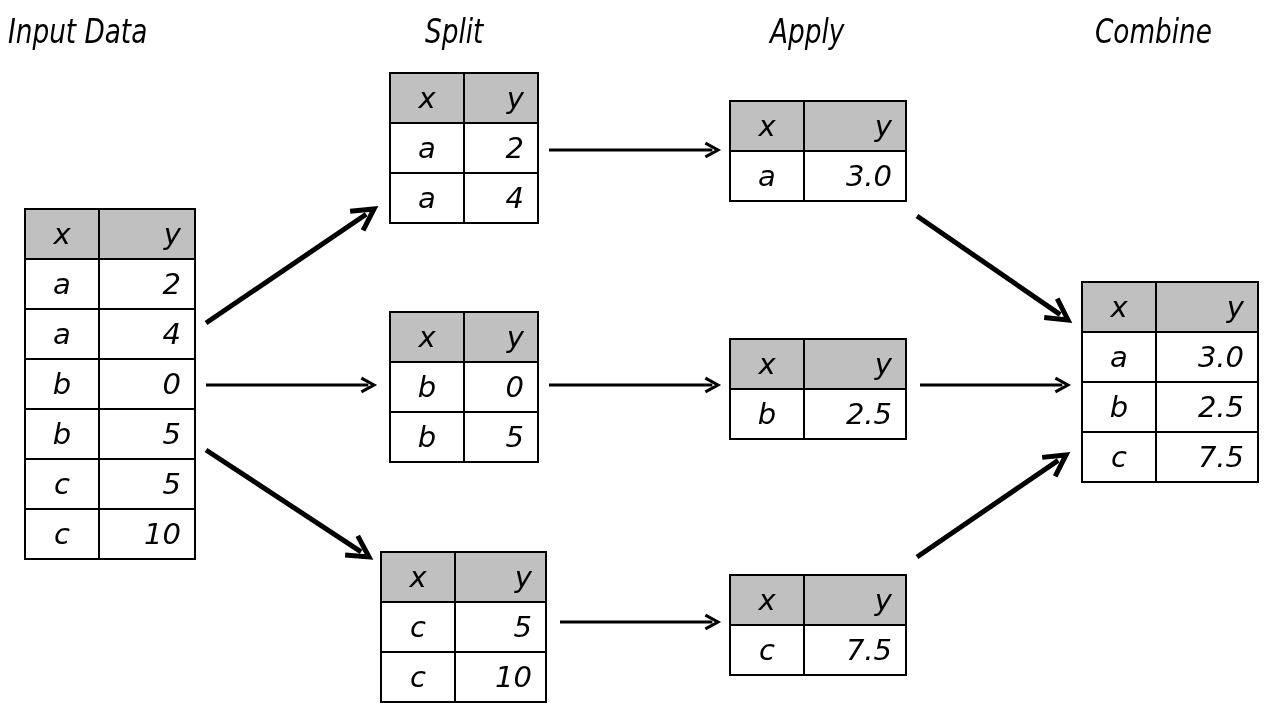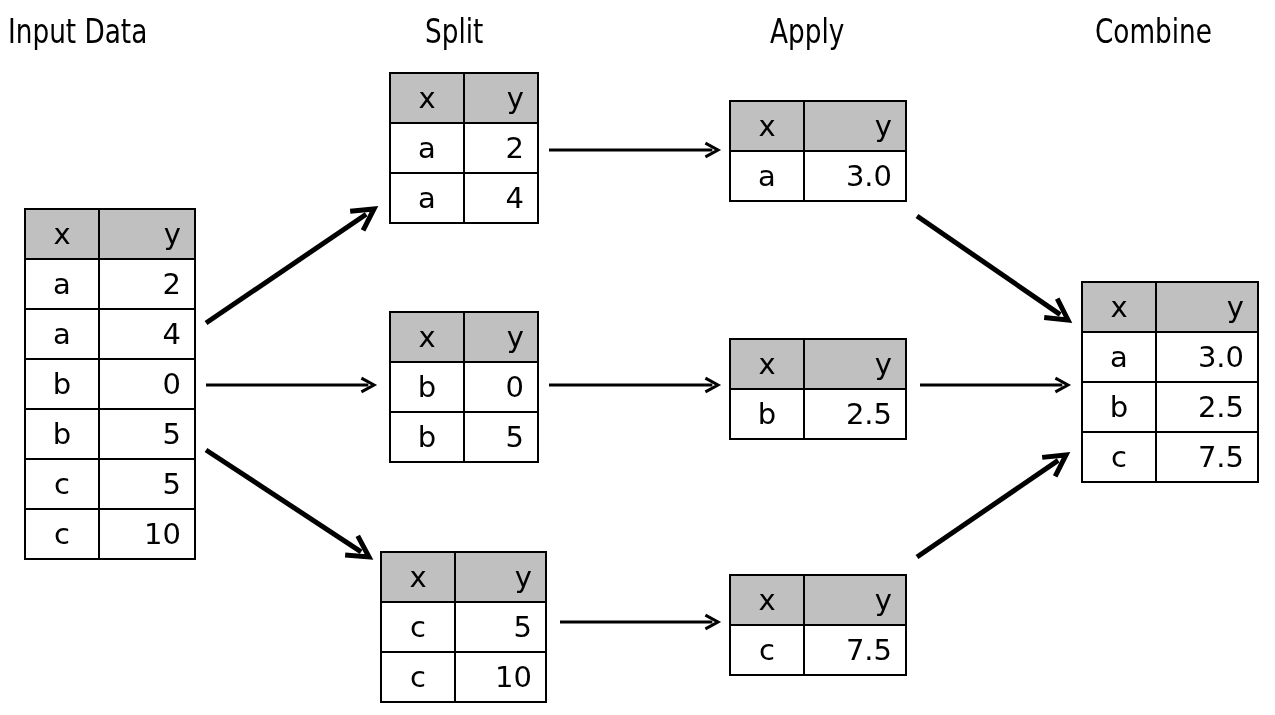--- a/index.html
+++ b/index.html
@@ -7,20 +7,21 @@
     padding: 0;
     background: #ffffff;
   }
   #canvas {
     position: relative;
     width: 1275px;
     height: 715px;
     background: #ffffff;
     overflow: hidden;
     font-family: "DejaVu Sans", sans-serif;
+    font-style: italic;
   }
   .stage-title {
     position: absolute;
     font-family: "DejaVu Sans Condensed", "Liberation Sans Narrow", "Liberation Sans", sans-serif;
     font-size: 34px;
     font-weight: 400;
     color: #000000;
     white-space: nowrap;
     letter-spacing: 0px;
     line-height: 1;

